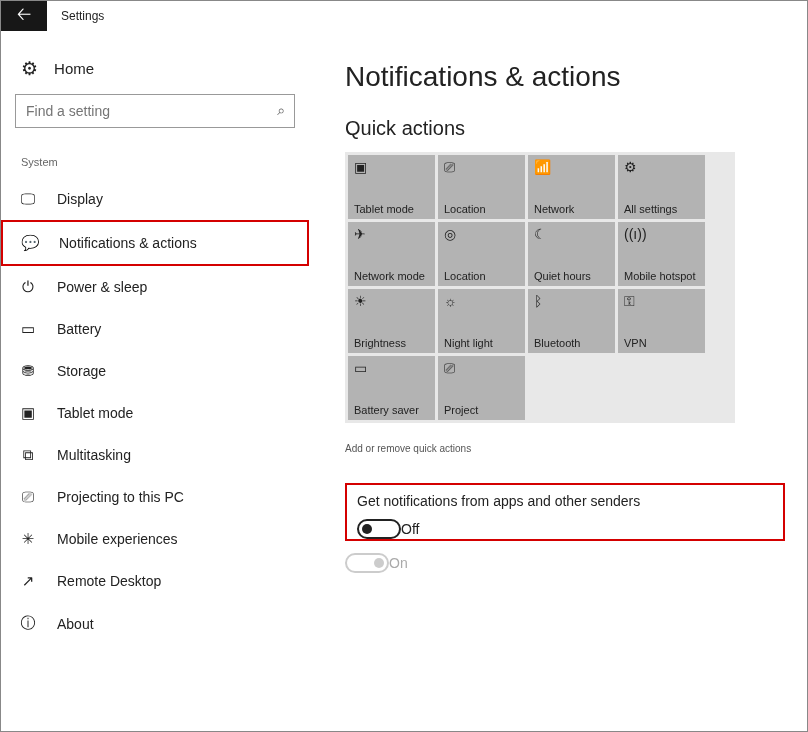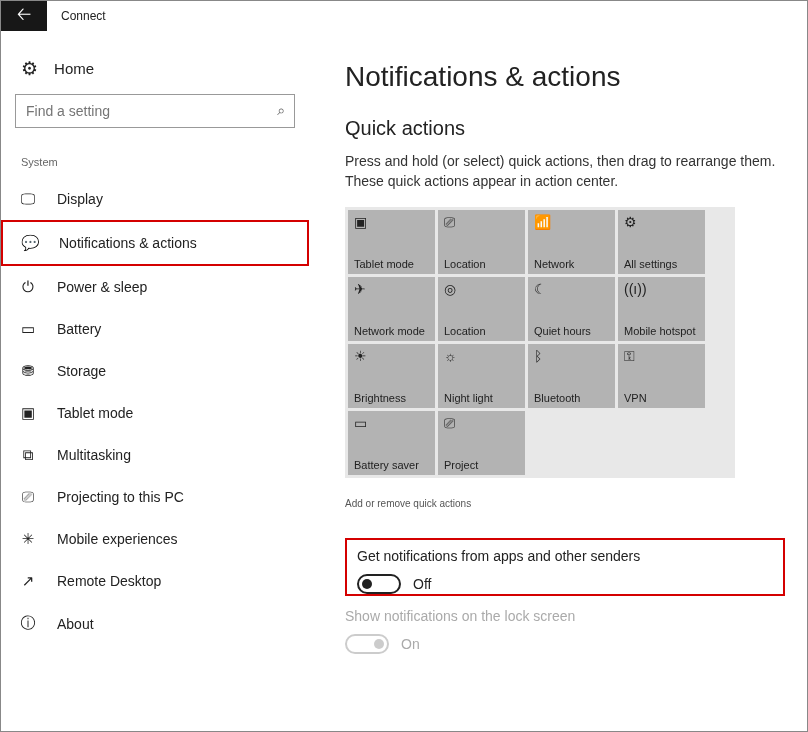--- a/index.html
+++ b/index.html
@@ -23,38 +23,38 @@
 h1 { font-size: 28px; font-weight: 400; color: #222; margin-bottom: 24px; }
 h2 { font-size: 20px; font-weight: 400; color: #222; margin-bottom: 12px; }
 .hint { font-size: 14px; color: #333; line-height: 1.4; margin-bottom: 16px; }
 .qa-grid { background: #e8e8e8; padding: 3px; display: grid; grid-template-columns: repeat(4, 87px); gap: 3px; margin-bottom: 20px; width: fit-content; min-width: 380px; padding-right: 30px; }
 .qa-tile { background: #b3b3b3; height: 64px; padding: 4px 6px; display: flex; flex-direction: column; justify-content: space-between; }
 .qa-tile .ticon { font-size: 14px; color: #222; }
 .qa-tile .tlabel { font-size: 11px; color: #222; line-height: 1.1; }
 .link { font-size: 10px; color: #555; margin-bottom: 29px; display: block; }
 .notif-block { border: 2px solid #d40000; padding: 8px 10px 0 10px; margin-bottom: 12px; }
 .notif-label { font-size: 14px; color: #222; margin-bottom: 10px; }
-.toggle-row { display: flex; align-items: center; gap: 12px; }
+.toggle-row { display: flex; align-items: center; gap: 0; }
 .toggle { width: 44px; height: 20px; border: 2px solid #222; border-radius: 10px; position: relative; background: #fff; }
 .toggle .knob { width: 10px; height: 10px; border-radius: 50%; background: #222; position: absolute; top: 3px; left: 3px; }
 .toggle.on { border-color: #bbb; }
 .toggle.on .knob { left: auto; right: 3px; background: #bbb; }
 .toggle-text { font-size: 14px; color: #222; }
 .disabled { color: #aaa; }
 .disabled .toggle { border-color: #ccc; }
 .disabled .toggle .knob { background: #ccc; }
 </style>
 </head>
 <body>
 
 <div class="titlebar">
   <div class="back-btn">
     <span>🡠</span>
   </div>
-  <div class="title">Connect</div>
+  <div class="title">Settings</div>
 </div>
 
 <div class="content">
   <div class="sidebar">
     <div class="home-row">
       <span class="gear">⚙</span>
       <span class="label">Home</span>
     </div>
     <div class="search-wrap">
       <input class="search-input" placeholder="Find a setting" style="">
@@ -104,21 +104,20 @@
     </div>
     <div class="nav-item">
       <span class="icon">ⓘ</span>
       <span>About</span>
     </div>
   </div>
 
   <div class="main">
     <h1>Notifications &amp; actions</h1>
     <h2>Quick actions</h2>
-    <p class="hint">Press and hold (or select) quick actions, then drag to rearrange them. These quick actions appear in action center.</p>
 
     <div class="qa-grid">
       <div class="qa-tile">
           <span class="ticon">▣</span>
           <span class="tlabel">Tablet mode</span>
         </div>
       <div class="qa-tile">
           <span class="ticon">⎚</span>
           <span class="tlabel">Location</span>
         </div>
@@ -179,21 +178,20 @@
       <div class="notif-label">Get notifications from apps and other senders</div>
       <div class="toggle-row">
         <div class="toggle">
             <div class="knob"></div>
           </div>
         <span class="toggle-text">Off</span>
       </div>
     </div>
 
     <div class="disabled">
-      <div class="notif-label disabled">Show notifications on the lock screen</div>
       <div class="toggle-row">
         <div class="toggle on">
             <div class="knob"></div>
           </div>
         <span class="toggle-text disabled">On</span>
       </div>
     </div>
   </div>
 </div>
 

